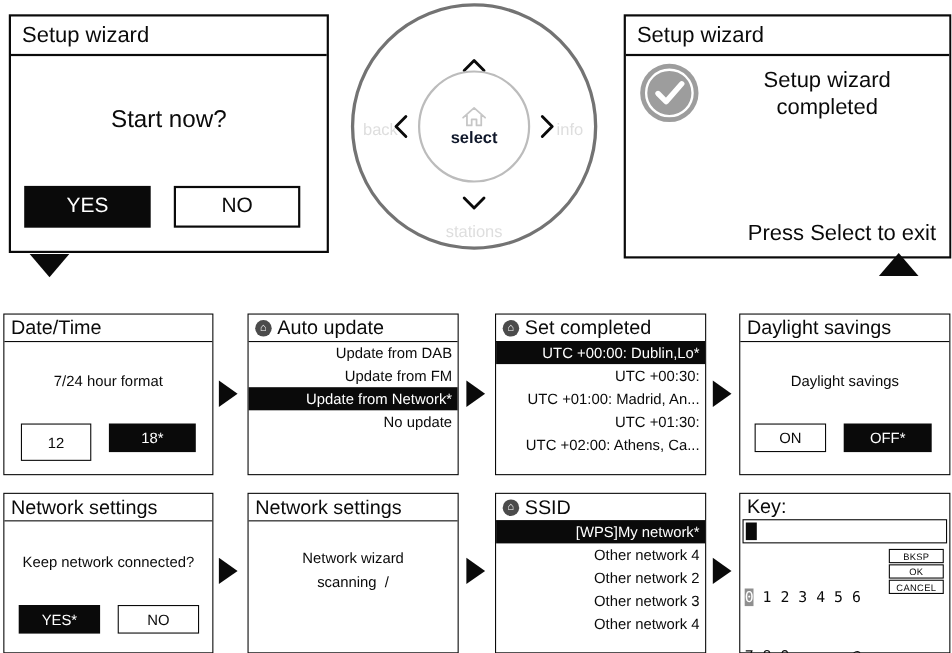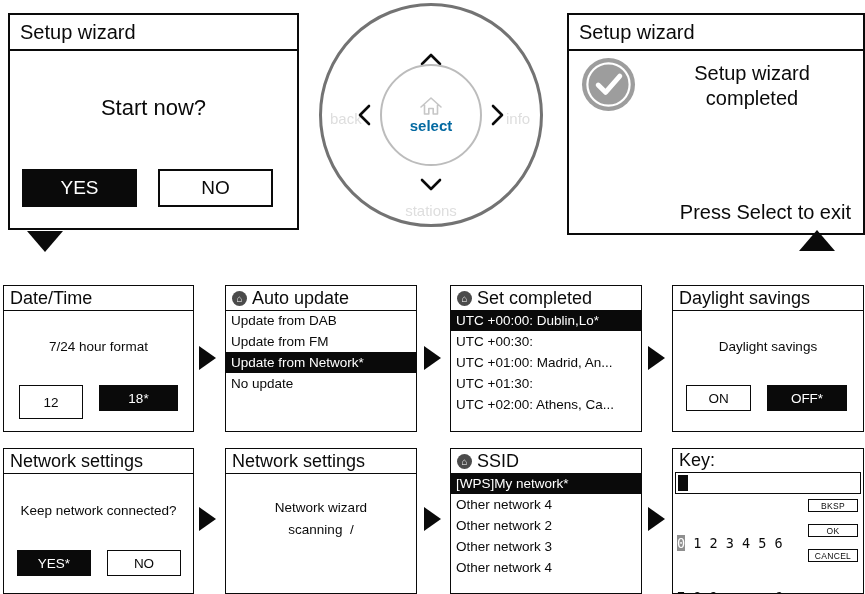--- a/index.html
+++ b/index.html
@@ -19,39 +19,39 @@
   .abs{position:absolute}
   .center{text-align:center}
   .btn{position:absolute;display:flex;align-items:center;justify-content:center;box-sizing:border-box}
   .filled{background:#0a0a0a;color:#fff}
   .outline{border:2px solid #0a0a0a;background:#fff;color:#0a0a0a}
   .screen-sm .outline{border-width:1.5px}
   .btn-lg{font-size:19px}
   .btn-sm{font-size:13.5px}
 
   .list{position:absolute;left:0;right:0;top:24px;font-size:13.5px}
-  .lrow{height:21px;display:flex;align-items:center;justify-content:flex-start;padding:0 5px;white-space:nowrap;overflow:hidden}
+  .lrow{height:21px;display:flex;align-items:center;justify-content:flex-end;padding:0 5px;white-space:nowrap;overflow:hidden}
   .lrow.sel{background:#0a0a0a;color:#fff}
 
   .tri-right{position:absolute;width:0;height:0;border-top:12px solid transparent;border-bottom:12px solid transparent;border-left:17px solid #0a0a0a}
   .tri-down{position:absolute;width:0;height:0;border-left:18px solid transparent;border-right:18px solid transparent;border-top:21px solid #0a0a0a}
   .tri-up{position:absolute;width:0;height:0;border-left:18px solid transparent;border-right:18px solid transparent;border-bottom:21px solid #0a0a0a}
 
   .nav{position:absolute;left:319px;top:3px;width:224px;height:224px;border:3px solid #737373;border-radius:50%;box-sizing:border-box}
   .nav-inner{position:absolute;left:58px;top:58px;width:98px;height:98px;border:2px solid #bcbcbc;border-radius:50%;background:#fff;display:flex;flex-direction:column;align-items:center;justify-content:center}
   .nav-label{position:absolute;color:#dedede;font-size:15px}
-  .select-txt{font-weight:bold;font-size:15px;color:#0369a1;margin-top:1px}
+  .select-txt{font-weight:bold;font-size:15px;color:#0f172a;margin-top:1px}
   .chev{position:absolute}
 
   .key-input{position:absolute;left:2px;right:2px;top:23px;height:22px;border:1px solid #0a0a0a;box-sizing:border-box}
   .kcursor{position:absolute;left:2px;top:2px;width:10px;height:16px;background:#0a0a0a}
   .kval{position:absolute;left:14px;top:2px;font-size:13px}
   .kgrid{position:absolute;left:4px;top:49px;font-family:"DejaVu Sans Mono",monospace;font-size:13.5px;line-height:18px;white-space:pre}
   .kcur{background:#8f8f8f;color:#fff}
-  .kbtns{position:absolute;right:5px;top:50px;width:50px;display:flex;flex-direction:column;gap:12px}
+  .kbtns{position:absolute;right:5px;top:50px;width:50px;display:flex;flex-direction:column;gap:1px}
   .kbtn{border:1px solid #0a0a0a;font-size:8.5px;height:13px;display:flex;align-items:center;justify-content:center;letter-spacing:.3px;box-sizing:border-box}
   .pre{white-space:pre}
 </style>
 </head>
 <body>
 
 <div id="canvas">
 
   <div class="screen screen-lg" style="left:8px;top:13px;width:287px;height:213px">
     <div class="titlebar">

